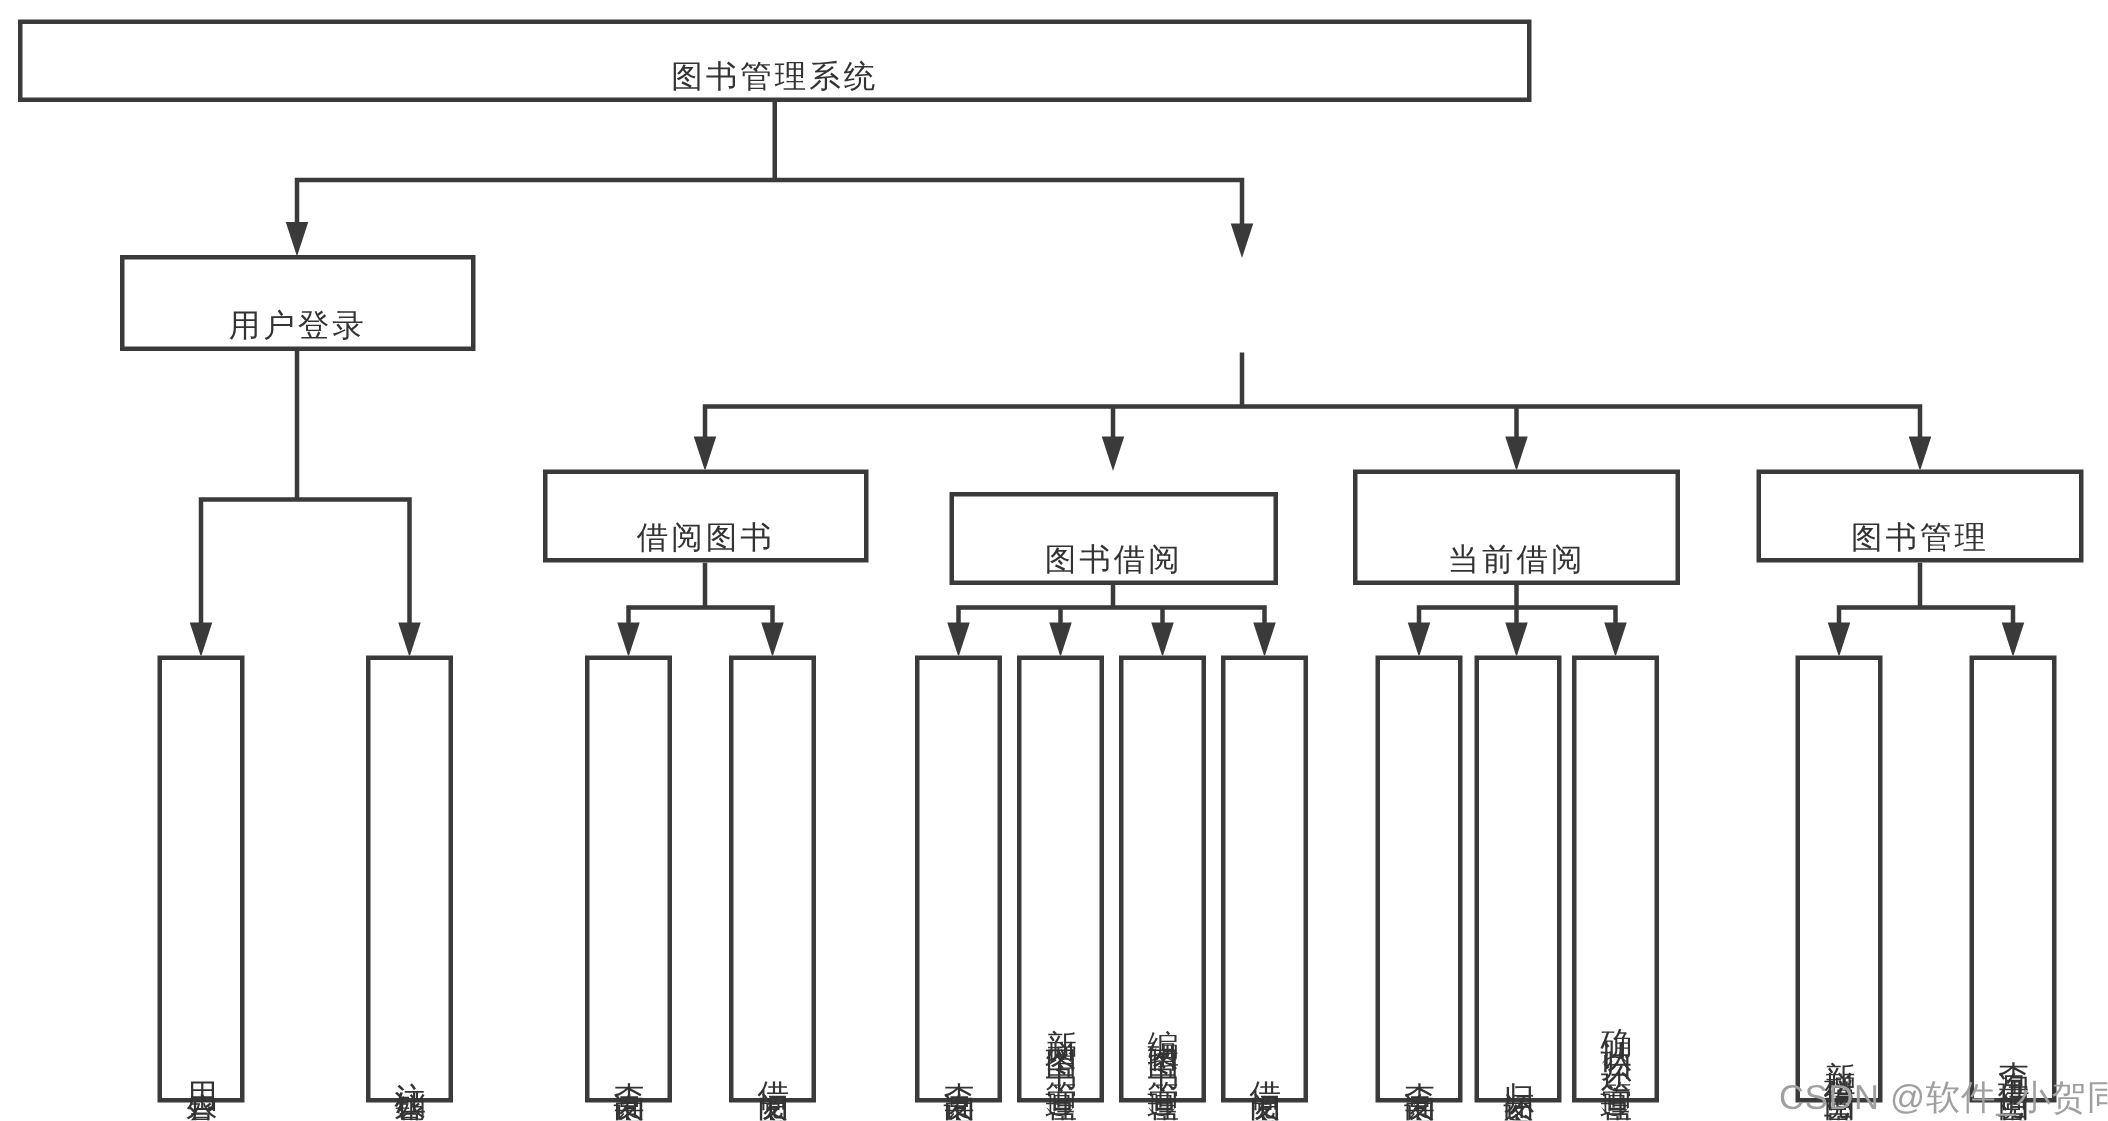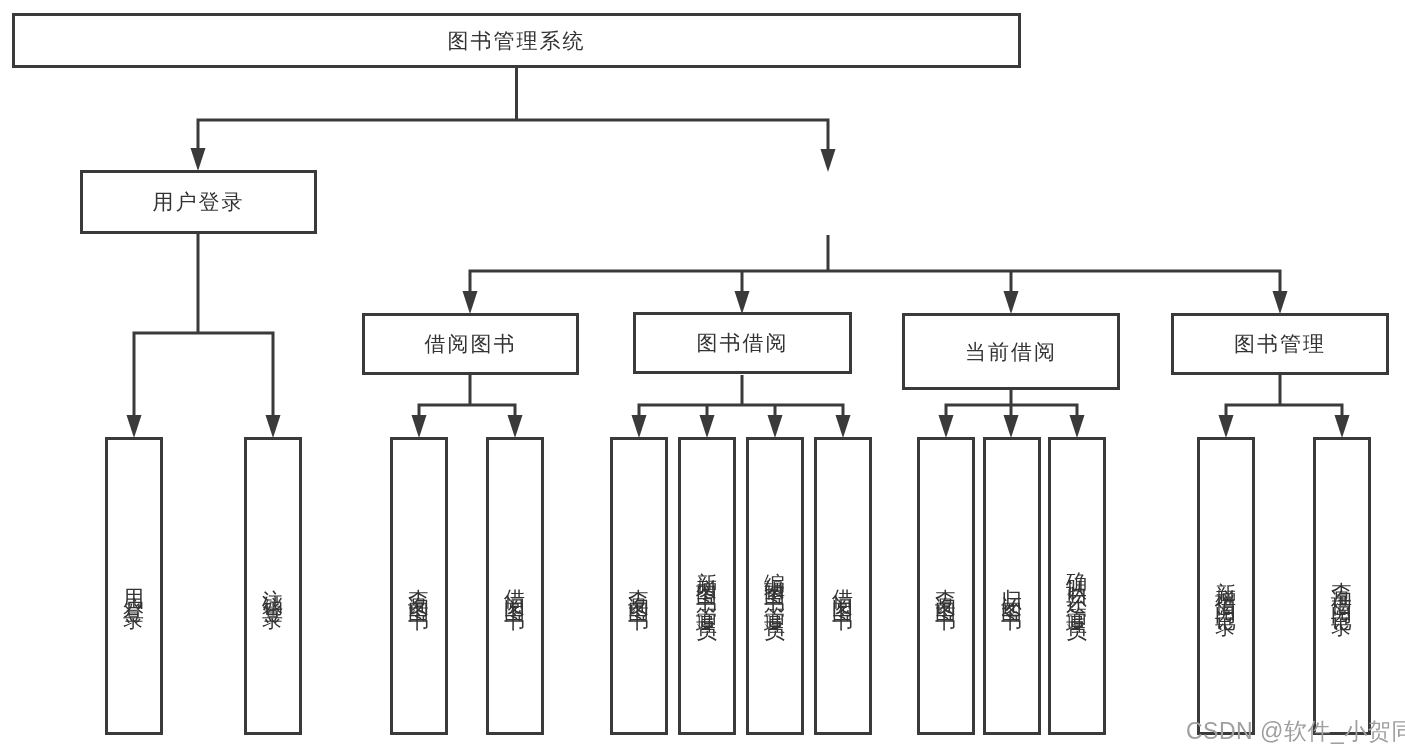--- a/index.html
+++ b/index.html
@@ -17,21 +17,21 @@
     width: 1405px; height: 747px;
     z-index: 1;
   }
   .node {
     position: absolute;
     box-sizing: border-box;
     background: #ffffff;
     border: 3px solid #3a3a3a;
     color: #333333;
     display: flex;
-    align-items: center;
+    align-items: flex-end;
     justify-content: center;
     z-index: 2;
   }
   .hbox {
     font-size: 21px;
     letter-spacing: 2px;
     white-space: nowrap;
   }
   .vbox {
     width: 58px;
@@ -46,21 +46,21 @@
     line-height: 1;
     color: #333333;
   }
   
   #n-root   { left: 12px;  top: 13px;  width: 1009px; height: 55px; }
   
   #n-login  { left: 80px;  top: 170px; width: 237px;  height: 64px; }
   #n-mgmt   { left: 710px; top: 171px; width: 236px;  height: 64px; }
   
   #n-newrec { left: 362px;  top: 313px; width: 217px; height: 62px; }
-  #n-borrow { left: 633px;  top: 312px; width: 219px; height: 62px; }
+  #n-borrow { left: 633px;  top: 328px; width: 219px; height: 62px; }
   #n-curr   { left: 902px;  top: 313px; width: 218px; height: 77px; }
   #n-record { left: 1171px; top: 313px; width: 218px; height: 62px; }
   
   #l-a1 { left: 105px;  }
   #l-a2 { left: 244px;  }
   #l-b1 { left: 390px;  }
   #l-b2 { left: 486px;  }
   #l-c1 { left: 610px;  }
   #l-c2 { left: 678px;  }
   #l-c3 { left: 746px;  }

